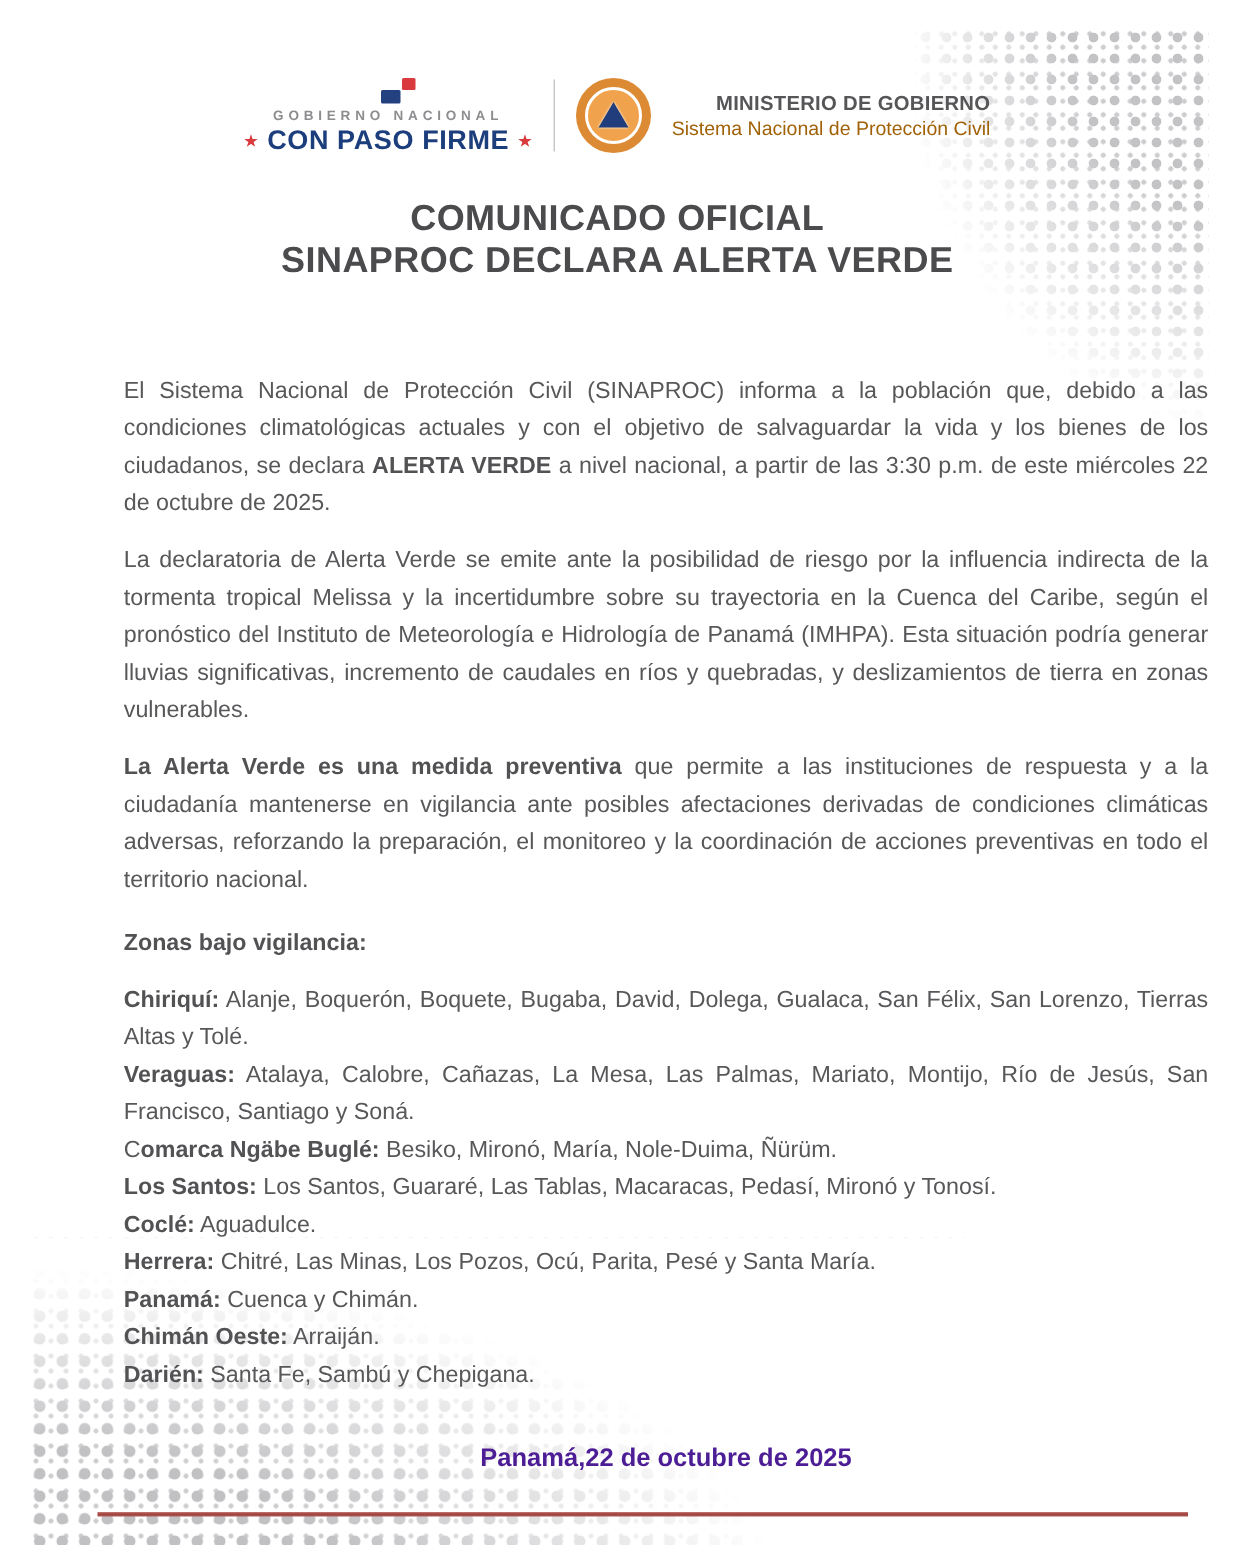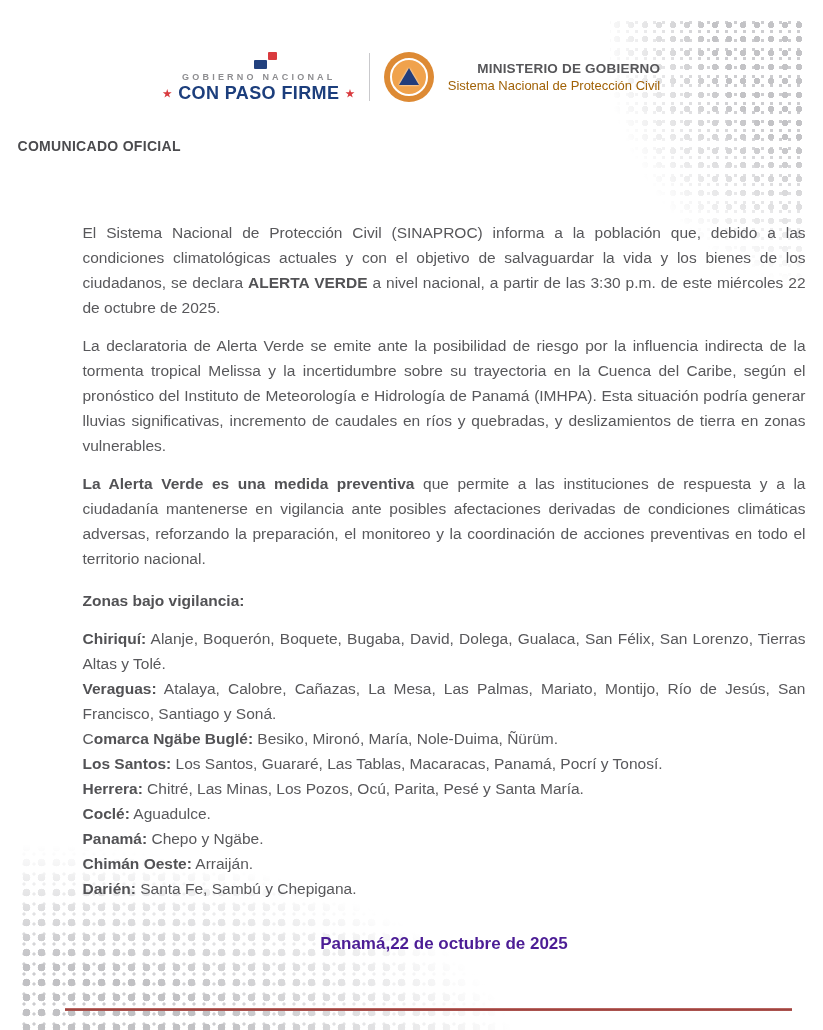--- a/index.html
+++ b/index.html
@@ -90,22 +90,22 @@
     margin-top:-2px;
   }
 
   .ministry { text-align:right; }
   .ministry-name { font-size:13.5px; font-weight:bold; color:#565659; letter-spacing:0.2px; }
   .ministry-sub  { font-size:13px; color:#a16207; margin-top:2px; }
 
   
   .doc-title {
     position:relative; z-index:1;
-    margin-top:28px; 
-    font-size:14px; font-weight:bold; color:#4b4b4e;
+    margin-top:28px; text-align:center;
+    font-size:24px; font-weight:bold; color:#4b4b4e;
     line-height:28px; letter-spacing:0.3px;
   }
 
   
   .doc-body {
     position:relative; z-index:1;
     margin-top:60px;
     padding-left:65px; 
     color:#58585b;
     font-size:15.5px; line-height:25px;
@@ -157,39 +157,40 @@
     </div>
 
     <div class="ministry">
       <div class="ministry-name">MINISTERIO DE GOBIERNO</div>
       <div class="ministry-sub">Sistema Nacional de Protección Civil</div>
     </div>
   </header>
 
   <h1 class="doc-title">
     <span>COMUNICADO OFICIAL</span><br>
+    <span>SINAPROC DECLARA ALERTA VERDE</span>
   </h1>
 
   <main class="doc-body">
     <div id="paragraphs">
         <p><span>El Sistema Nacional de Protección Civil (SINAPROC) informa a la población que, debido a las condiciones climatológicas actuales y con el objetivo de salvaguardar la vida y los bienes de los ciudadanos, se declara </span><b>ALERTA VERDE</b><span> a nivel nacional, a partir de las 3:30 p.m. de este miércoles 22 de octubre de 2025.</span></p>
         <p><span>La declaratoria de Alerta Verde se emite ante la posibilidad de riesgo por la influencia indirecta de la tormenta tropical Melissa y la incertidumbre sobre su trayectoria en la Cuenca del Caribe, según el pronóstico del Instituto de Meteorología e Hidrología de Panamá (IMHPA). Esta situación podría generar lluvias significativas, incremento de caudales en ríos y quebradas, y deslizamientos de tierra en zonas vulnerables.</span></p>
         <p><b>La Alerta Verde es una medida preventiva</b><span> que permite a las instituciones de respuesta y a la ciudadanía mantenerse en vigilancia ante posibles afectaciones derivadas de condiciones climáticas adversas, reforzando la preparación, el monitoreo y la coordinación de acciones preventivas en todo el territorio nacional.</span></p>
       </div>
 
     <p class="zones-heading">Zonas bajo vigilancia:</p>
 
     <div id="zones-list">
         <p class="zone-item"><b>Chiriquí:</b><span> Alanje, Boquerón, Boquete, Bugaba, David, Dolega, Gualaca, San Félix, San Lorenzo, Tierras Altas y Tolé.</span></p>
         <p class="zone-item"><b>Veraguas:</b><span> Atalaya, Calobre, Cañazas, La Mesa, Las Palmas, Mariato, Montijo, Río de Jesús, San Francisco, Santiago y Soná.</span></p>
         <p class="zone-item"><span class="zone-prefix">C</span><b>omarca Ngäbe Buglé:</b><span> Besiko, Mironó, María, Nole-Duima, Ñürüm.</span></p>
-        <p class="zone-item"><b>Los Santos:</b><span> Los Santos, Guararé, Las Tablas, Macaracas, Panamá, Pocrí y Tonosí.</span></p>
+        <p class="zone-item"><b>Los Santos:</b><span> Los Santos, Guararé, Las Tablas, Macaracas, Pedasí, Mironó y Tonosí.</span></p>
+        <p class="zone-item"><b>Coclé:</b><span> Aguadulce.</span></p>
         <p class="zone-item"><b>Herrera:</b><span> Chitré, Las Minas, Los Pozos, Ocú, Parita, Pesé y Santa María.</span></p>
-        <p class="zone-item"><b>Coclé:</b><span> Aguadulce.</span></p>
-        <p class="zone-item"><b>Panamá:</b><span> Chepo y Ngäbe.</span></p>
+        <p class="zone-item"><b>Panamá:</b><span> Cuenca y Chimán.</span></p>
         <p class="zone-item"><b>Chimán Oeste:</b><span> Arraiján.</span></p>
         <p class="zone-item"><b>Darién:</b><span> Santa Fe, Sambú y Chepigana.</span></p>
       </div>
 
     <p class="dateline">Panamá,22 de octubre de 2025</p>
   </main>
 
 </div>
 
 </body></html>

